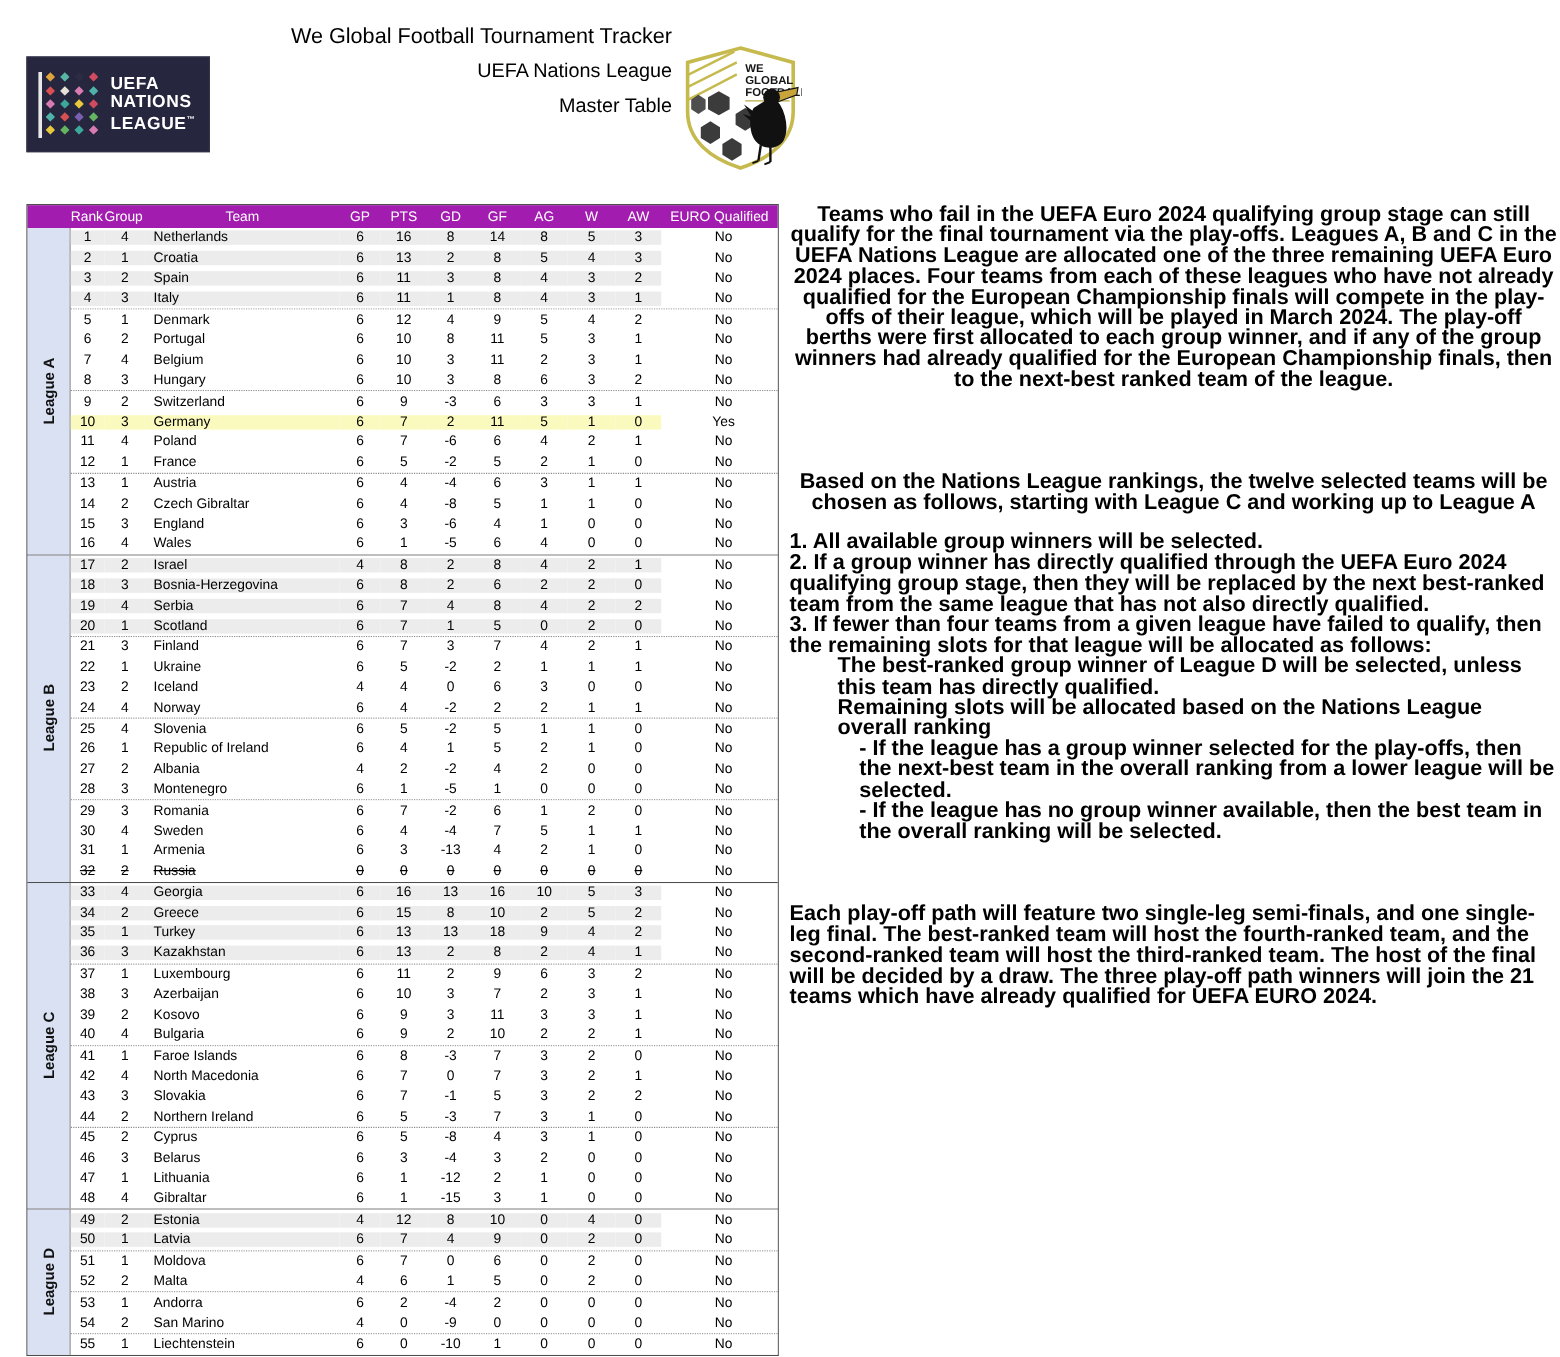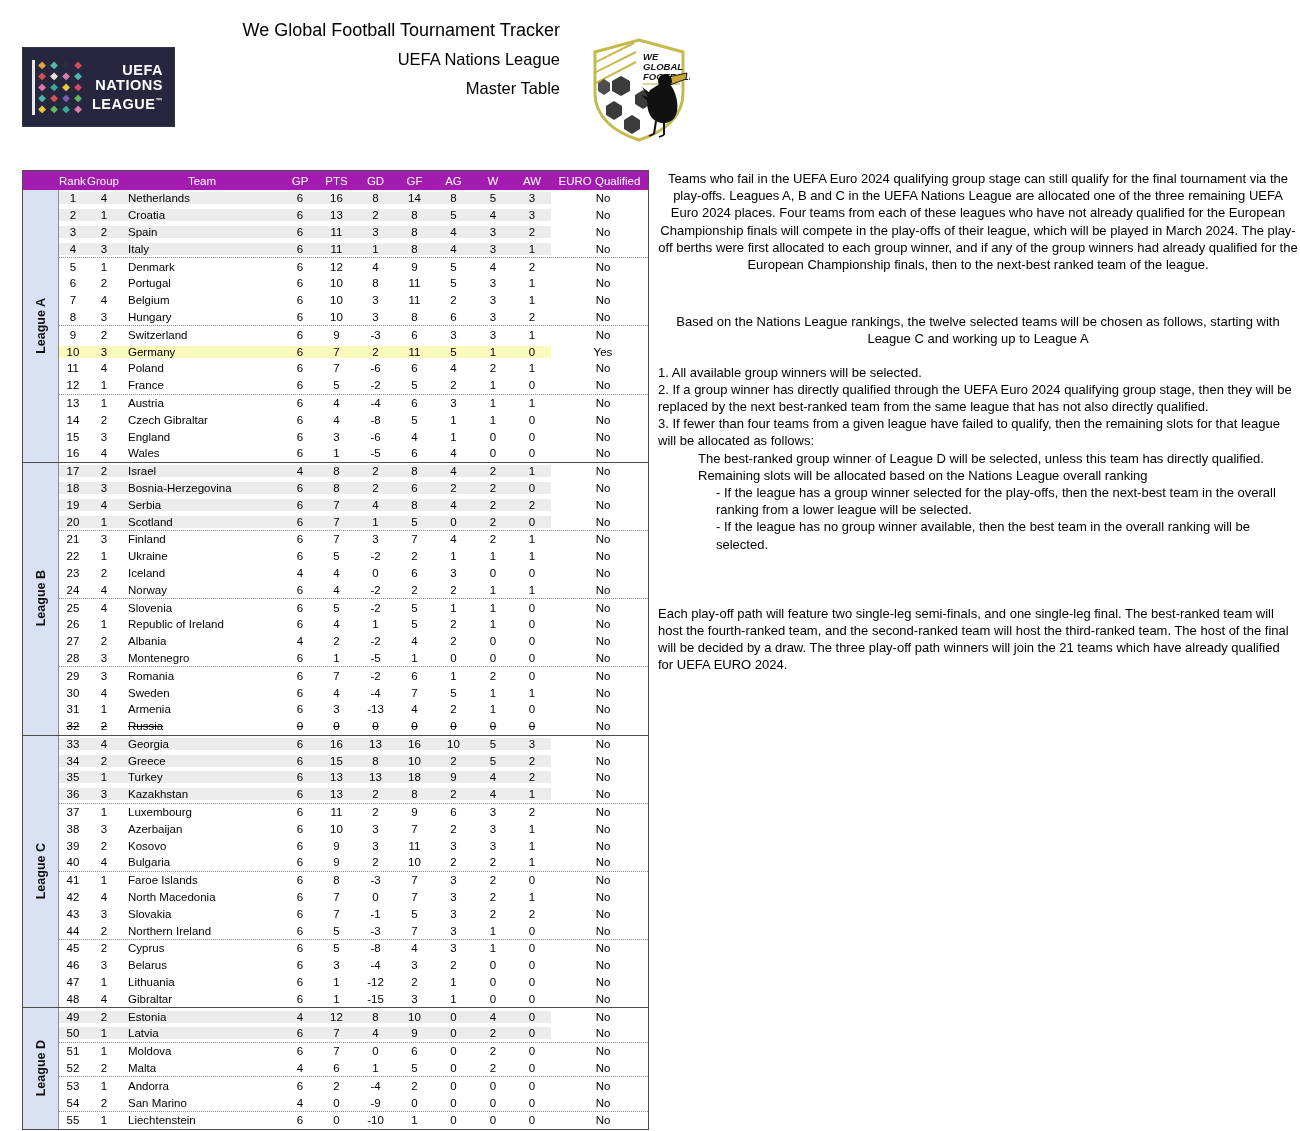--- a/index.html
+++ b/index.html
@@ -9,24 +9,24 @@
   .title-block{position:absolute;left:110px;top:18px;width:450px;text-align:right;}
   .title-line1{font-size:18px;line-height:24px;margin-bottom:6px;}
   .title-line2{font-size:16.5px;line-height:23px;margin-bottom:6px;}
   .title-line3{font-size:16.5px;line-height:23px;}
 
   .unl-logo{position:absolute;left:22px;top:47px;width:153px;height:80px;background:#26263f;
     display:flex;align-items:center;box-shadow:0 0 0 1px #33334d inset;}
   .unl-flag{margin-left:10px;display:flex;flex-direction:column;border-left:3px solid #e8e8e8;padding-left:1px;}
   .unl-frow{display:flex;}
   .unl-cell{width:12px;height:11px;display:flex;align-items:center;justify-content:center;font-size:10px;line-height:10px;}
-  .unl-text{margin-left:8px;color:#fff;font-weight:bold;font-size:14.5px;line-height:15px;letter-spacing:.5px;text-align:right;}
+  .unl-text{margin-left:8px;color:#fff;font-weight:bold;font-size:14.5px;line-height:15px;letter-spacing:.5px;}
   .unl-tm{font-size:7px;vertical-align:super;}
 
-  .wgf-logo{position:absolute;left:588px;top:35px;width:102px;height:112px;font-style:italic;}
+  .wgf-logo{position:absolute;left:566px;top:35px;width:102px;height:112px;}
 
   
   .nations-table{position:absolute;left:22px;top:170px;width:625px;border:1px solid #4d4d4d;}
   .thead{display:grid;grid-template-columns:36px 28px 34px 162px 34px 39px 39px 39px 39px 40px 38px 97px;
     background:#a21caf;color:#fff;height:19px;align-items:center;font-size:11.5px;}
   .thead .hcell{text-align:center;white-space:nowrap;overflow:hidden;}
   .thead .h-rank,.thead .h-group{text-align:left;}
   .league-block{display:flex;}
   .league-sep{border-top:1.5px solid #4d4d4d;}
   .league-label{width:36px;background:#d9e1f2;border-right:1px solid #8e8e8e;
@@ -37,24 +37,24 @@
     height:16.8px;align-items:center;font-size:11.5px;background:#fff;}
   .trow.gsep{border-bottom:1px dotted #8a8a8a;}
   .tcell{text-align:center;white-space:nowrap;overflow:hidden;}
   .tcell.c-team{text-align:left;padding-left:7px;}
   .tcell.c-euro{text-align:center;padding-left:7px;}
   .trow.winner .tcell:not(.c-euro){background:#ececec;}
   .trow.highlight .tcell:not(.c-euro){background:#fafabe;}
   .trow.struck .tcell:not(.c-euro){text-decoration:line-through;}
 
   
-  .notes{position:absolute;left:658px;top:170px;width:640px;font-size:13px;line-height:17.2px;}
+  .notes{position:absolute;left:658px;top:170px;width:640px;font-size:18px;line-height:17.2px;font-weight:bold;}
   .note-p{margin:0;}
   .note-center{text-align:center;}
-  .note-p2{margin-top:40px;}
+  .note-p2{margin-top:68px;}
   .rules{margin-top:16px;}
   .rule{margin:0;}
   .rule.ind-1{padding-left:40px;}
   .rule.ind-2{padding-left:58px;}
   .note-p3{margin-top:52px;}
 </style>
 </head>
 <body>
 
 <div class="title-block">

